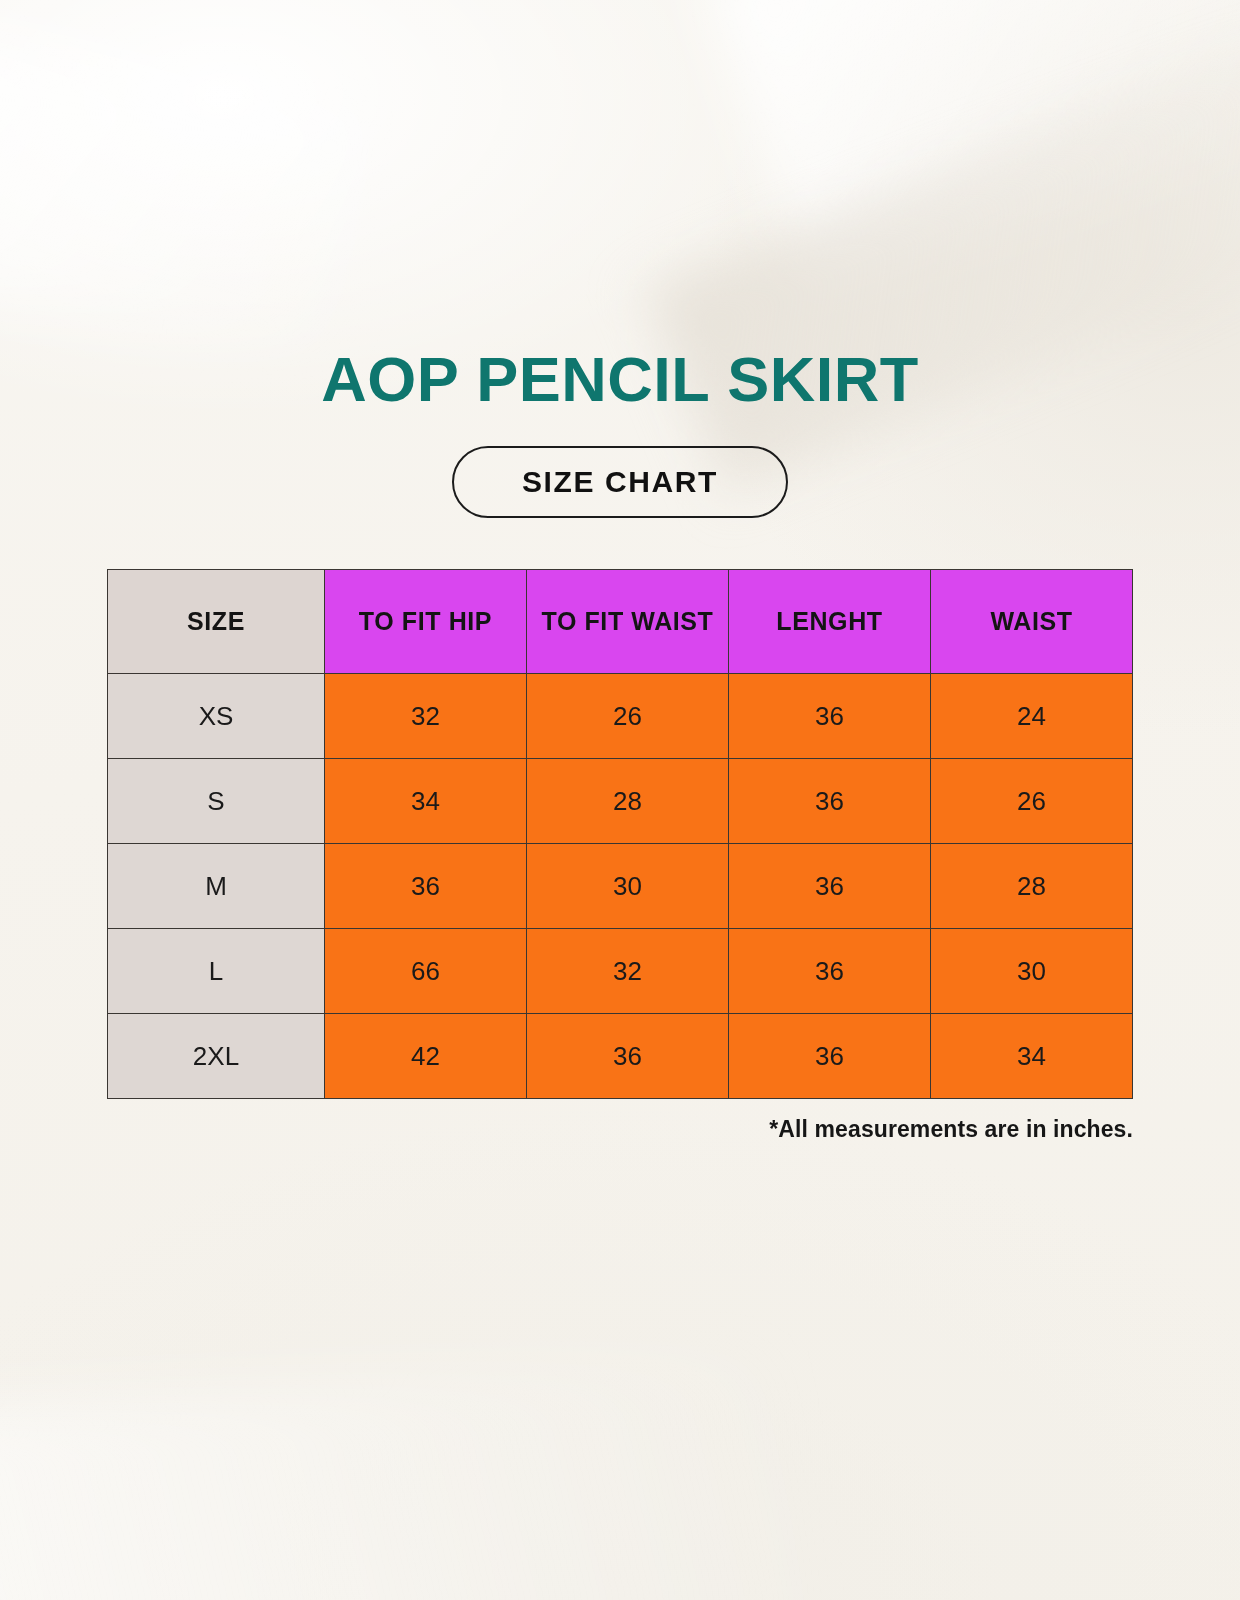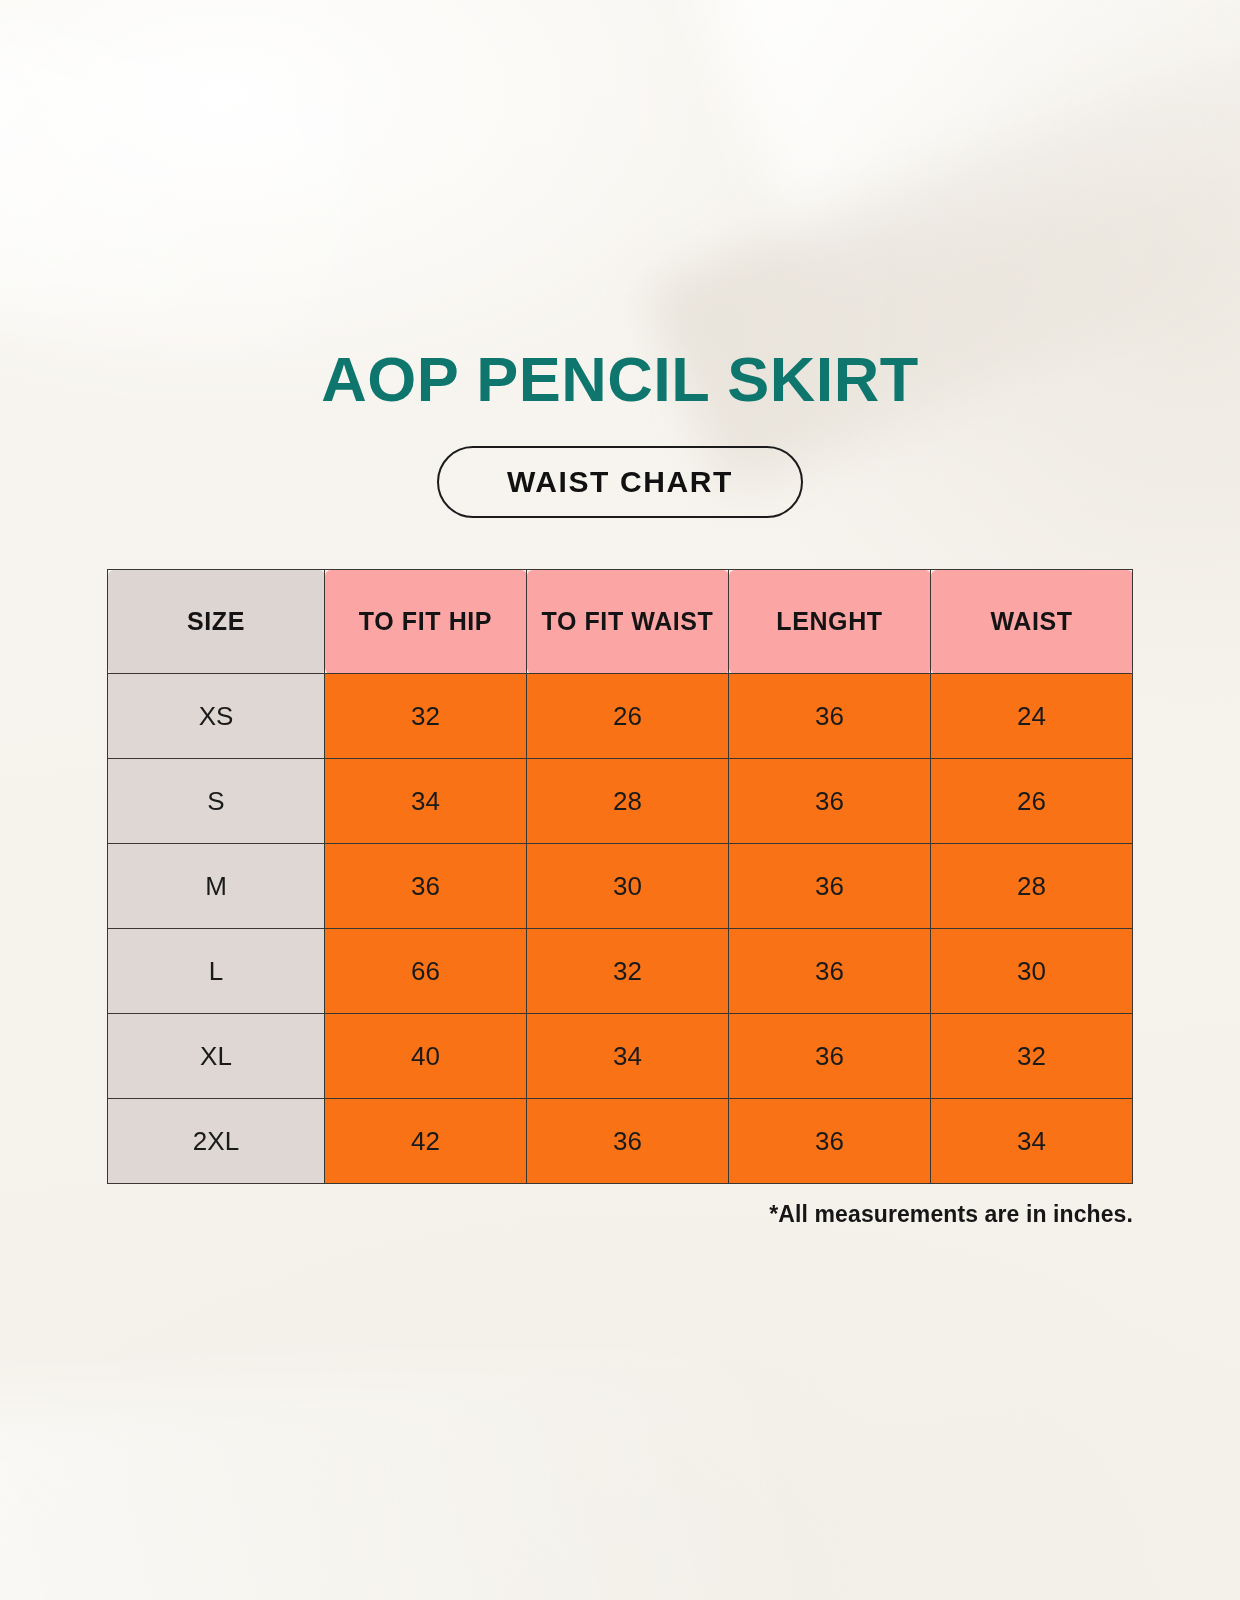--- a/index.html
+++ b/index.html
@@ -104,28 +104,27 @@
     vertical-align: middle;
   }
   table.size-chart thead th {
     height: 95px;
     font-size: 25px;
     font-weight: 700;
     letter-spacing: 0.6px;
     color: #141414;
     line-height: 1.18;
     padding: 4px 6px;
-    border-radius: 6px;
   }
   th.head-size {
     background: #ddd5d1;
     width: 204px;
   }
   th.head-measure {
-    background: #fca5a5;
+    background: #d946ef;
   }
   table.size-chart tbody td {
     height: 82px;
     font-size: 26px;
     color: #1a1a1a;
     font-weight: 400;
   }
   td.size-cell {
     background: #ded7d3;
     font-weight: 700;
@@ -152,21 +151,21 @@
 <div class="bg-streak streak-a"></div>
 <div class="bg-streak streak-b"></div>
 <div class="bg-streak streak-c"></div>
 <div class="bg-streak streak-d"></div>
 
 <div class="content">
 
   <h1 class="title">AOP PENCIL SKIRT</h1>
 
   <div class="pill-wrap">
-    <div class="pill">WAIST CHART</div>
+    <div class="pill">SIZE CHART</div>
   </div>
 
   <div class="table-wrap">
     <table class="size-chart">
       <thead>
         <tr>
           <th class="head-size">SIZE</th>
           <th class="head-measure">TO FIT HIP</th>
           <th class="head-measure">TO FIT WAIST</th>
           <th class="head-measure">LENGHT</th>
@@ -196,27 +195,20 @@
           <td class="val-cell">28</td>
         </tr>
         <tr>
           <td class="size-cell">L</td>
           <td class="val-cell">66</td>
           <td class="val-cell">32</td>
           <td class="val-cell">36</td>
           <td class="val-cell">30</td>
         </tr>
         <tr>
-          <td class="size-cell">XL</td>
-          <td class="val-cell">40</td>
-          <td class="val-cell">34</td>
-          <td class="val-cell">36</td>
-          <td class="val-cell">32</td>
-        </tr>
-        <tr>
           <td class="size-cell">2XL</td>
           <td class="val-cell">42</td>
           <td class="val-cell">36</td>
           <td class="val-cell">36</td>
           <td class="val-cell">34</td>
         </tr>
       </tbody>
     </table>
   </div>
 

